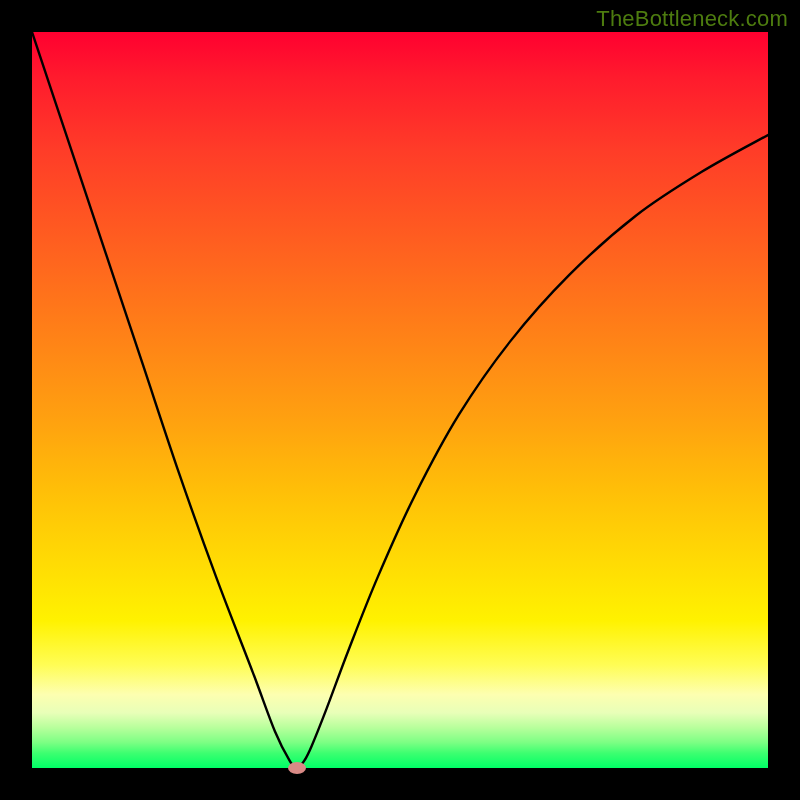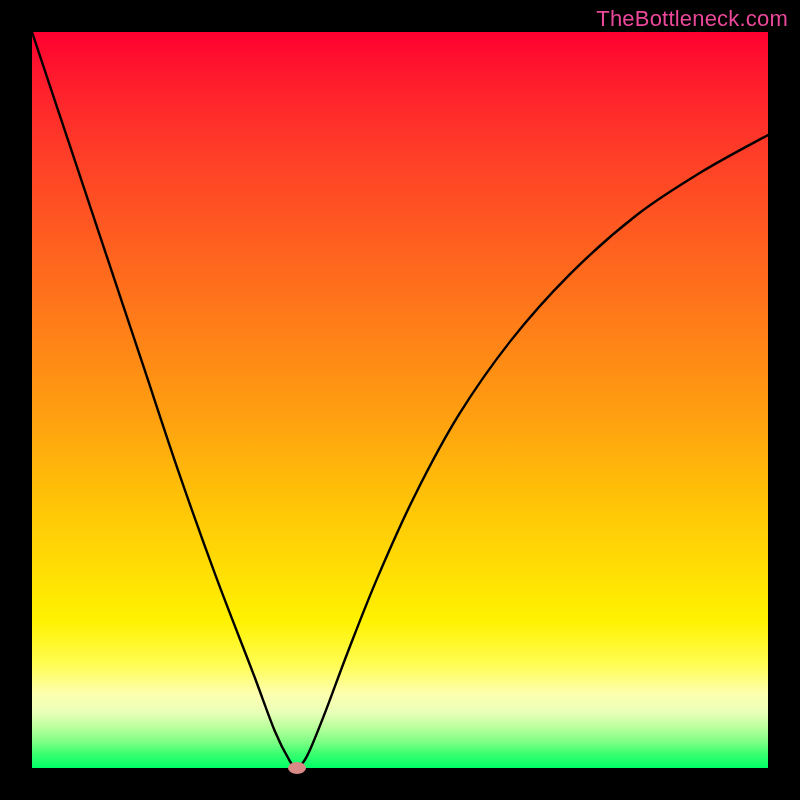--- a/index.html
+++ b/index.html
@@ -58,21 +58,21 @@
     width: 18px;
     height: 12px;
     background: #d98a86;
     border-radius: 50%;
     transform: translate(-50%, -50%);
   }
   .watermark {
     position: absolute;
     top: 6px;
     right: 12px;
-    color: #ec4899;
+    color: #4d7c0f;
     font-size: 22px;
     font-weight: 400;
     letter-spacing: 0.2px;
     user-select: none;
   }
 </style>
 </head>
 <body>
 
 <div class="frame">

